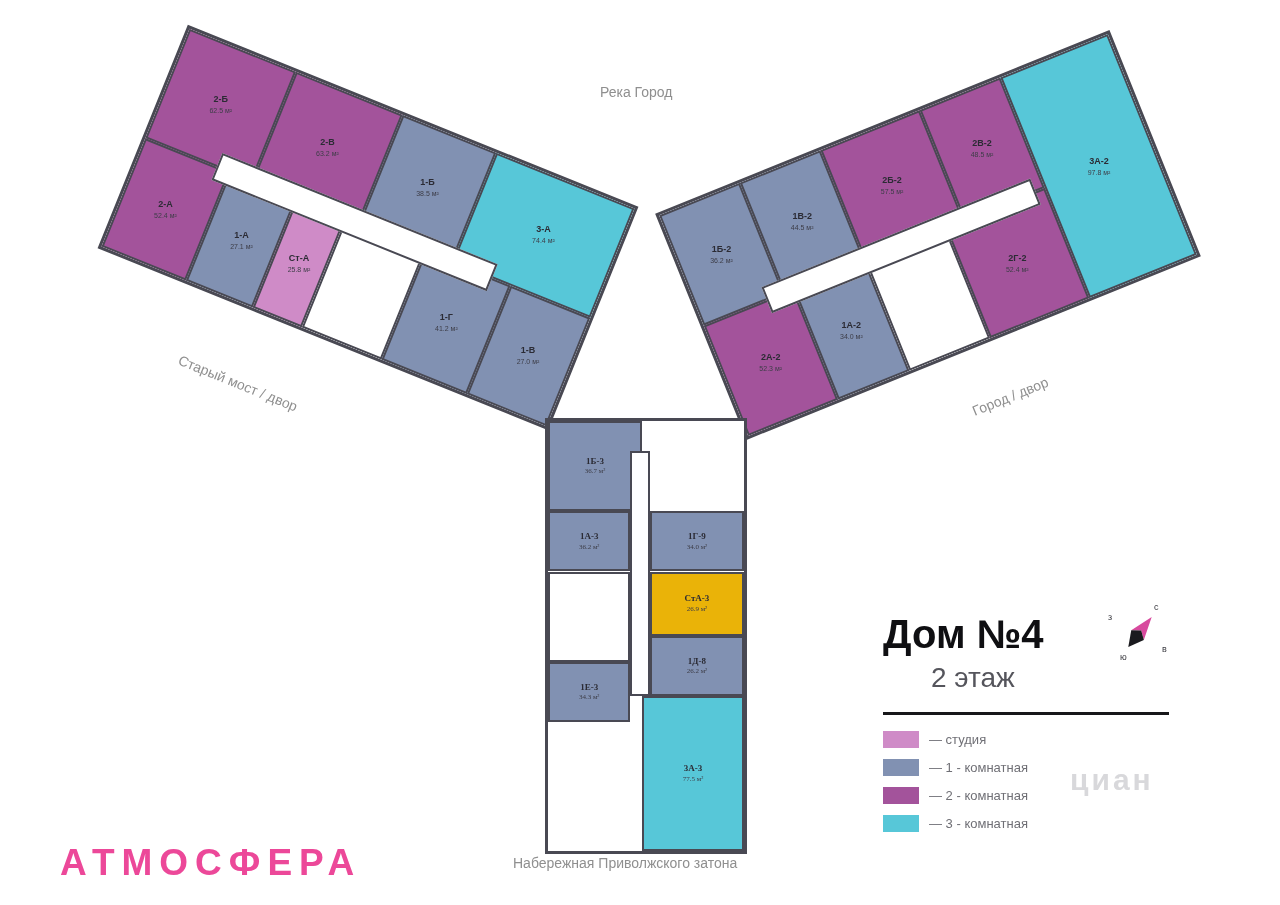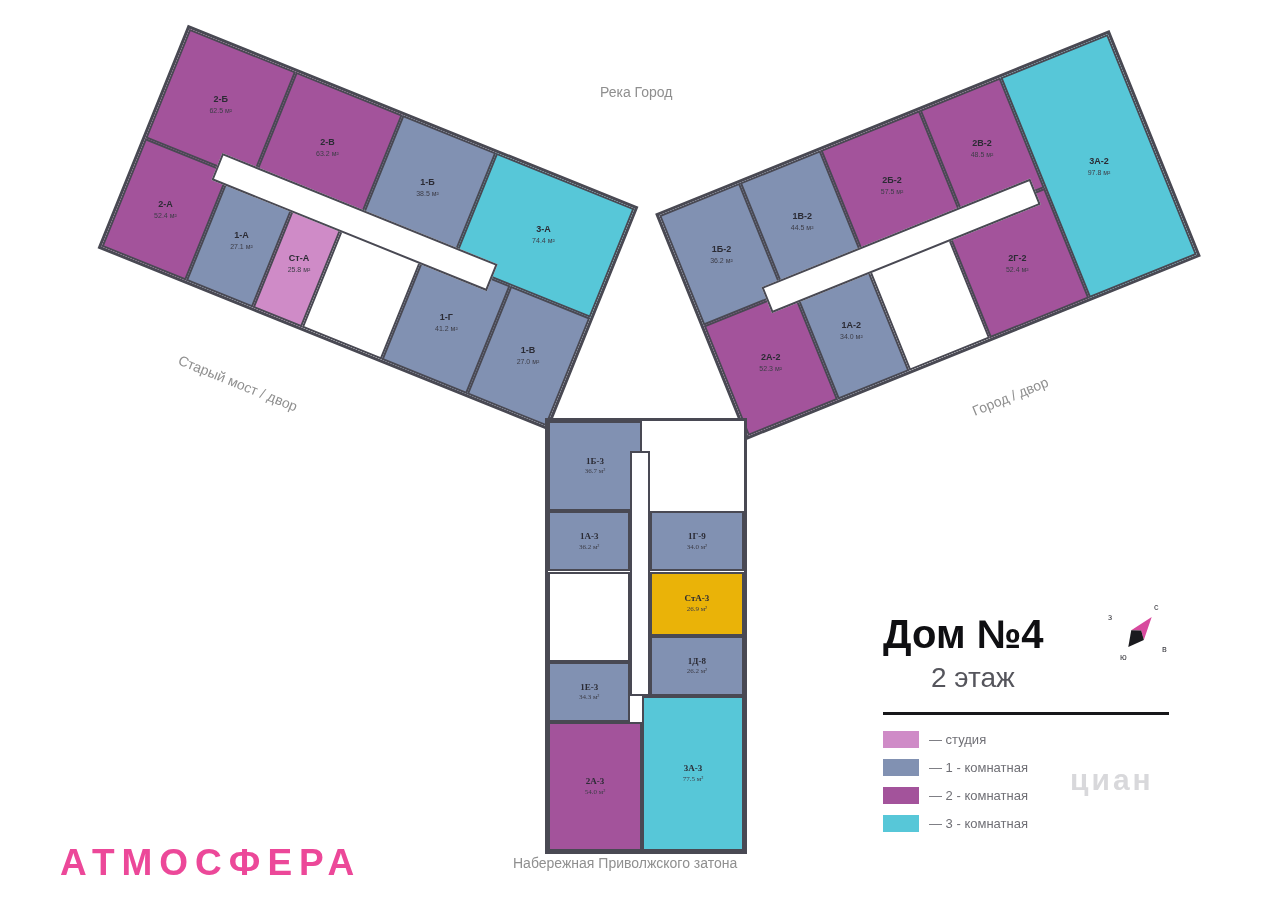--- a/index.html
+++ b/index.html
@@ -188,26 +188,20 @@
       <div class="unit" style="left: 52%; top: 50%; width: 48%; height: 14%; background: rgb(129, 145, 178);">
         <div class="u-text" style="transform: rotate(0deg);">
           <div class="u-label">1Д-8</div>
           <div class="u-area">26.2 м²</div>
         </div>
       </div>
       <div class="unit" style="left: 0%; top: 56%; width: 42%; height: 14%; background: rgb(129, 145, 178);">
         <div class="u-text" style="transform: rotate(0deg);">
           <div class="u-label">1Е-3</div>
           <div class="u-area">34.3 м²</div>
-        </div>
-      </div>
-      <div class="unit" style="left: 0%; top: 70%; width: 48%; height: 30%; background: rgb(163, 83, 155);">
-        <div class="u-text" style="transform: rotate(0deg);">
-          <div class="u-label">2А-3</div>
-          <div class="u-area">54.0 м²</div>
         </div>
       </div>
       <div class="unit" style="left: 48%; top: 64%; width: 52%; height: 36%; background: rgb(87, 199, 216);">
         <div class="u-text" style="transform: rotate(0deg);">
           <div class="u-label">3А-3</div>
           <div class="u-area">77.5 м²</div>
         </div>
       </div>
       <div class="unit" style="left: 42%; top: 7%; width: 10%; height: 57%; background: rgb(255, 255, 255);"></div>
     </div>

